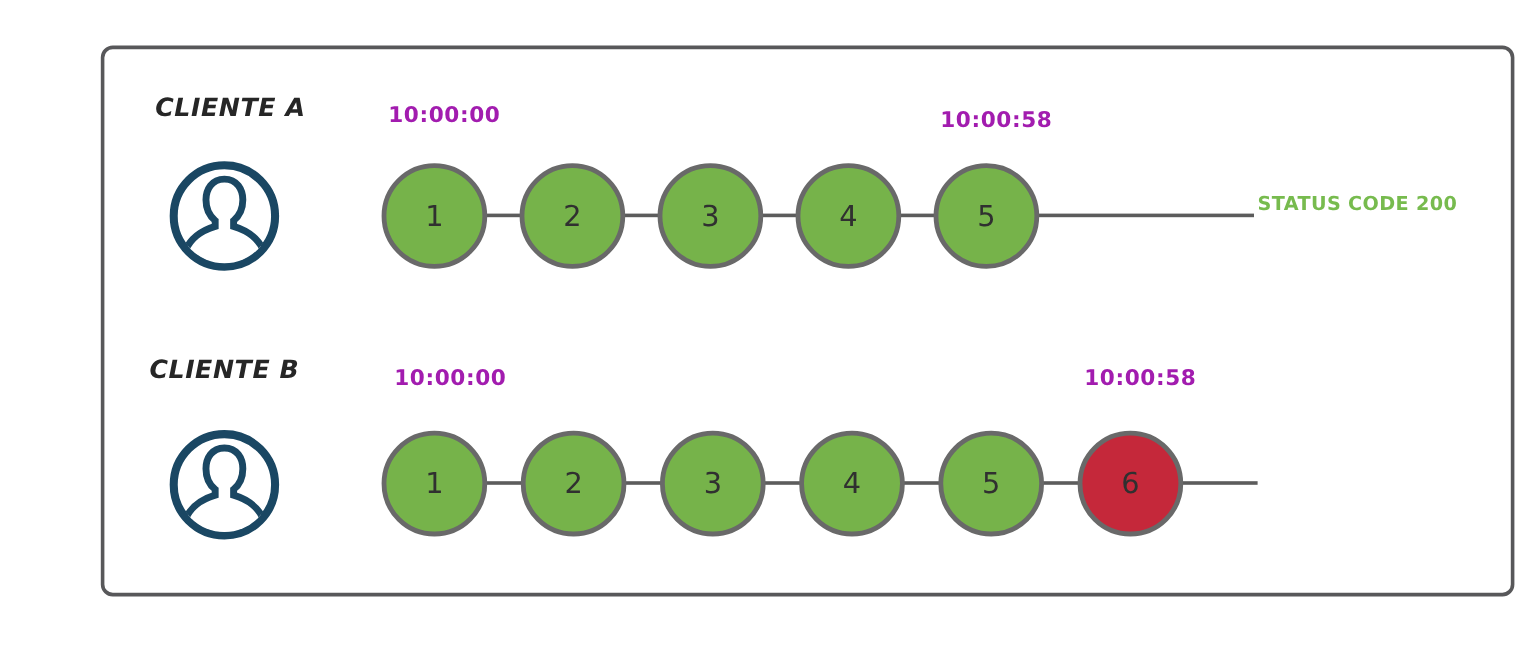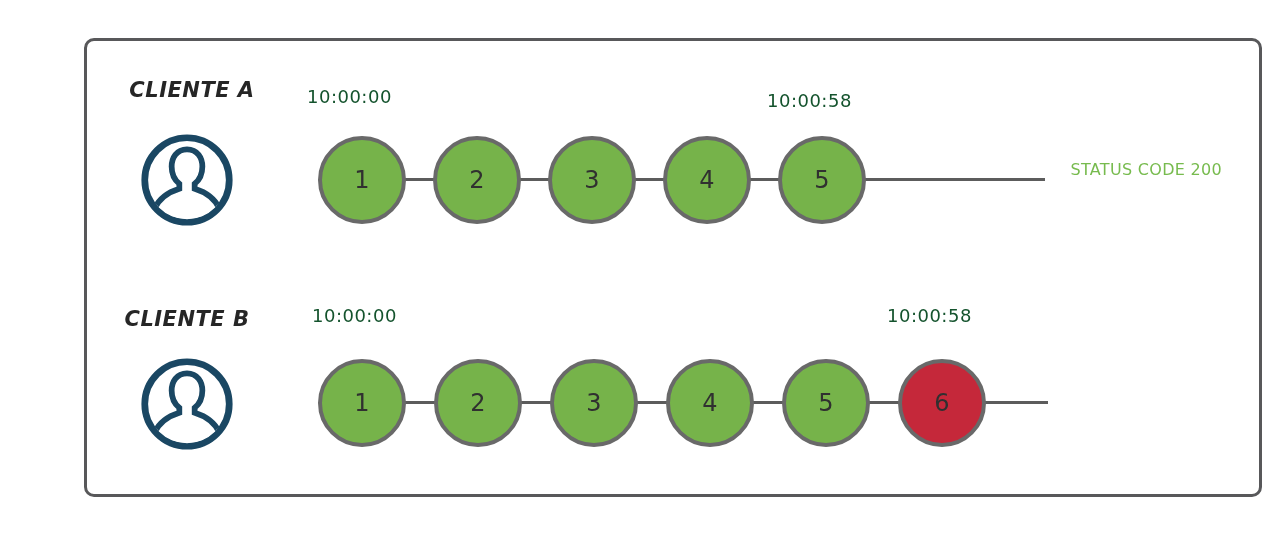--- a/index.html
+++ b/index.html
@@ -30,35 +30,35 @@
     position: absolute;
     width: 130px;
     text-align: center;
     font-size: 21px;
     font-weight: bold;
     font-style: italic;
     letter-spacing: 0.5px;
     color: #262626;
   }
   .client-label.a { left: 105px; top: 78px; }
-  .client-label.b { left: 100px; top: 307px; }
+  .client-label.b { left: 100px; top: 296px; }
   .avatar {
     position: absolute;
     width: 96px;
     height: 96px;
   }
   .avatar.a { left: 117px; top: 132px; }
   .avatar.b { left: 117px; top: 356px; }
   .timestamp {
     position: absolute;
     width: 110px;
-    text-align: left;
+    text-align: right;
     font-size: 18px;
-    font-weight: normal;
-    color: #14532d;
+    font-weight: bold;
+    color: #a21caf;
     letter-spacing: 0.5px;
   }
   .ts-a-start { left: 285px; top: 86px; }
   .ts-a-end   { left: 745px; top: 90px; }
   .ts-b-start { left: 290px; top: 305px; }
   .ts-b-end   { left: 865px; top: 305px; }
   .connector {
     position: absolute;
     height: 3px;
     background: #5c5c5c;
@@ -85,23 +85,23 @@
   .row-a .node { top: 136px; }
   .row-b .node { top: 359px; }
   .a-n1 { left: 296px; } .a-n2 { left: 411px; } .a-n3 { left: 526px; }
   .a-n4 { left: 641px; } .a-n5 { left: 756px; }
   .b-n1 { left: 296px; } .b-n2 { left: 412px; } .b-n3 { left: 528px; }
   .b-n4 { left: 644px; } .b-n5 { left: 760px; } .b-n6 { left: 876px; }
   .status {
     position: absolute;
     left: 1026px;
     width: 174px;
-    text-align: right;
+    text-align: left;
     font-size: 16px;
-    font-weight: normal;
+    font-weight: bold;
     line-height: 20px;
     letter-spacing: 0.3px;
     z-index: 2;
   }
   .status.a { top: 160px; color: #77bb4e; }
   .status.b { top: 376px; color: #cc2936; }
 </style>
 </head>
 <body>
 

